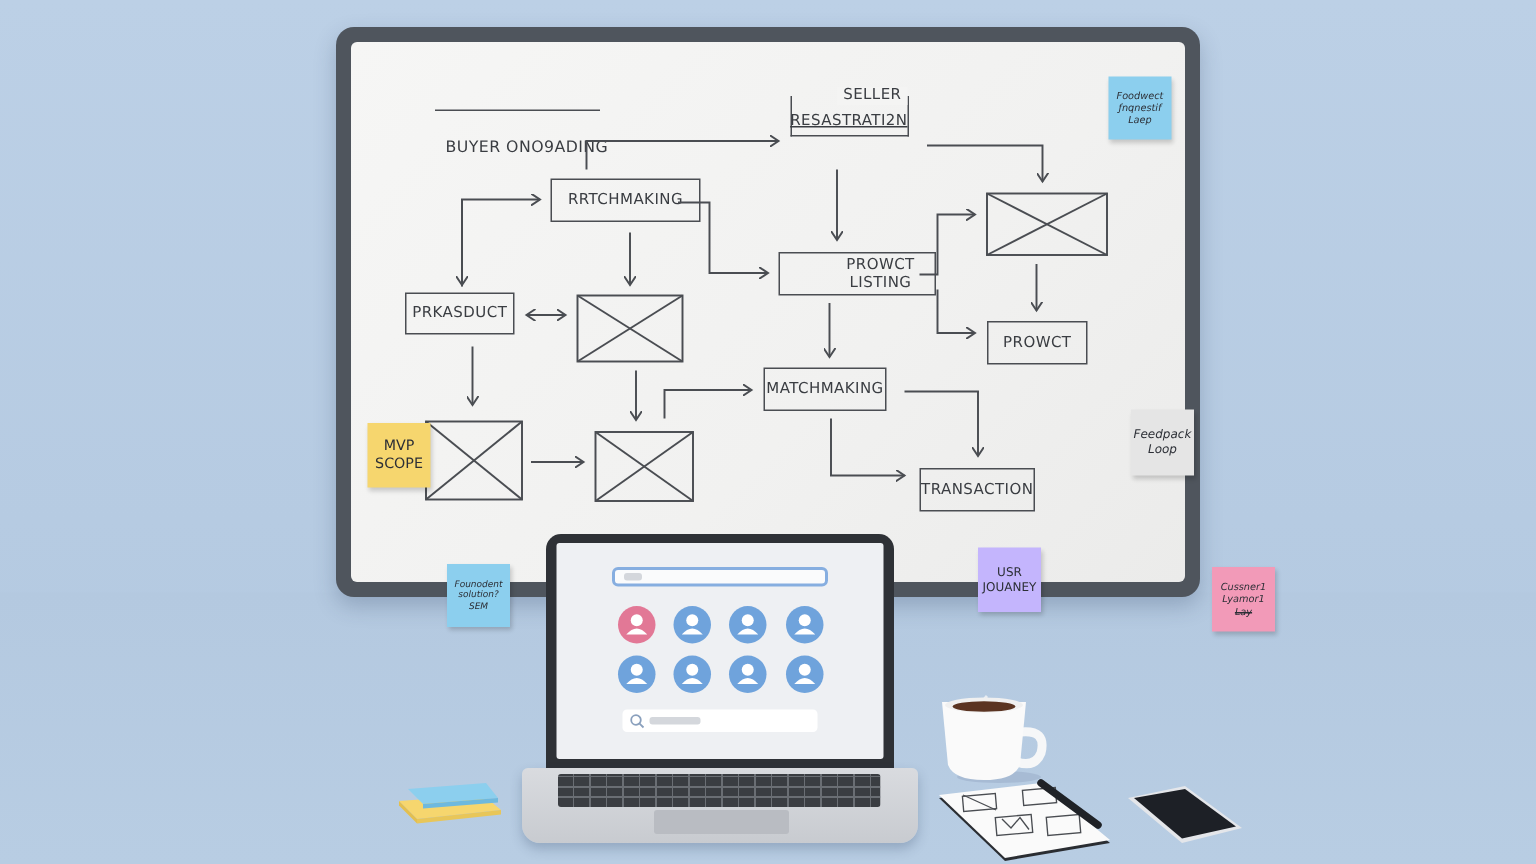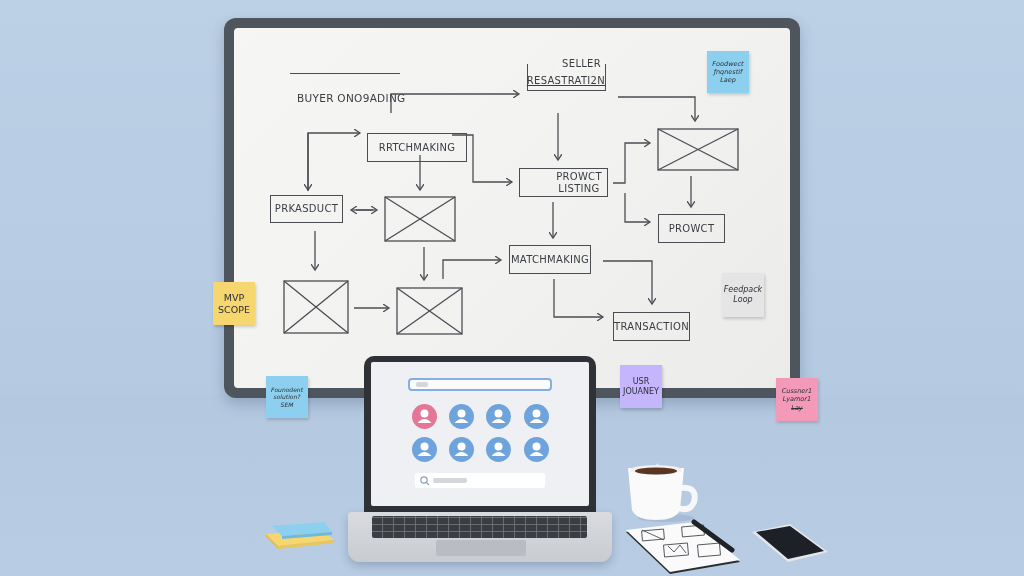--- a/index.html
+++ b/index.html
@@ -29,20 +29,21 @@
   .node {
     position:absolute; border:1.4px solid #4a4d52; background:transparent;
     display:flex; align-items:center; justify-content:center;
     font-size:10px; color:#3a3d42; letter-spacing:0.3px; text-align:center; line-height:1.2;
   }
   .sticky {
     position:absolute; display:flex; align-items:center; justify-content:center;
     text-align:center; font-size:8px; line-height:1.25; color:#2c2f36;
     box-shadow: 1px 2px 3px rgba(0,0,0,0.18);
     font-family:"DejaVu Sans", sans-serif;
+    margin-left:32px;
   }
   .sticky.big { font-size:9.5px; }
   svg.lines { position:absolute; left:0; top:0; }
 
   
   .laptop-lid {
     position:absolute; left:364px; top:356px; width:232px; height:158px;
     background:#2e3136; border-radius:10px 10px 2px 2px;
   }
   .laptop-screen {
@@ -97,22 +98,22 @@
   <div class="board-surface"></div>
 </div>
 
 <div class="hand" style="left:297px; top:54px; font-size:10.5px;">BUYER ONO9ADING</div>
 <div style="position:absolute; left:290px; top:73px; width:110px; height:1.4px; background:#4a4d52;"></div>
 
 <div class="node" style="left:527px; top:64px; width:79px; height:27px; flex-direction:column; border-top:none;align-items:flex-end;">
   <span style="position:absolute; top:-6px; background:#f4f4f3; padding:0 4px;">SELLER</span>
   <span style="margin-top:8px;text-decoration:underline;">RESASTRATI2N</span>
 </div>
-<div class="node" style="left:367px; top:133px; width:100px; height:29px;">RRTCHMAKING</div>
-<div class="node" style="left:519px; top:168px; width:89px; height:29px;padding-left:31px;">PROWCT LISTING</div>
+<div class="node" style="left:367px; top:119px; width:100px; height:29px;">RRTCHMAKING</div>
+<div class="node" style="left:519px; top:168px; width:105px; height:29px;padding-left:31px;">PROWCT LISTING</div>
 <div class="node" style="left:270px; top:195px; width:73px; height:28px;">PRKASDUCT</div>
 <div class="node" style="left:658px; top:214px; width:67px; height:29px;">PROWCT</div>
 <div class="node" style="left:509px; top:245px; width:82px; height:29px;">MATCHMAKING</div>
 <div class="node" style="left:613px; top:312px; width:77px; height:29px;">TRANSACTION</div>
 
 <svg class="lines" width="1024" height="576">
   <defs>
     <marker id="ah" markerWidth="8" markerHeight="8" refX="6" refY="4" orient="auto" markerUnits="userSpaceOnUse">
       <path d="M0,0 L6,4 L0,8" fill="none" stroke="#4a4d52" stroke-width="1.3"></path>
     </marker>

